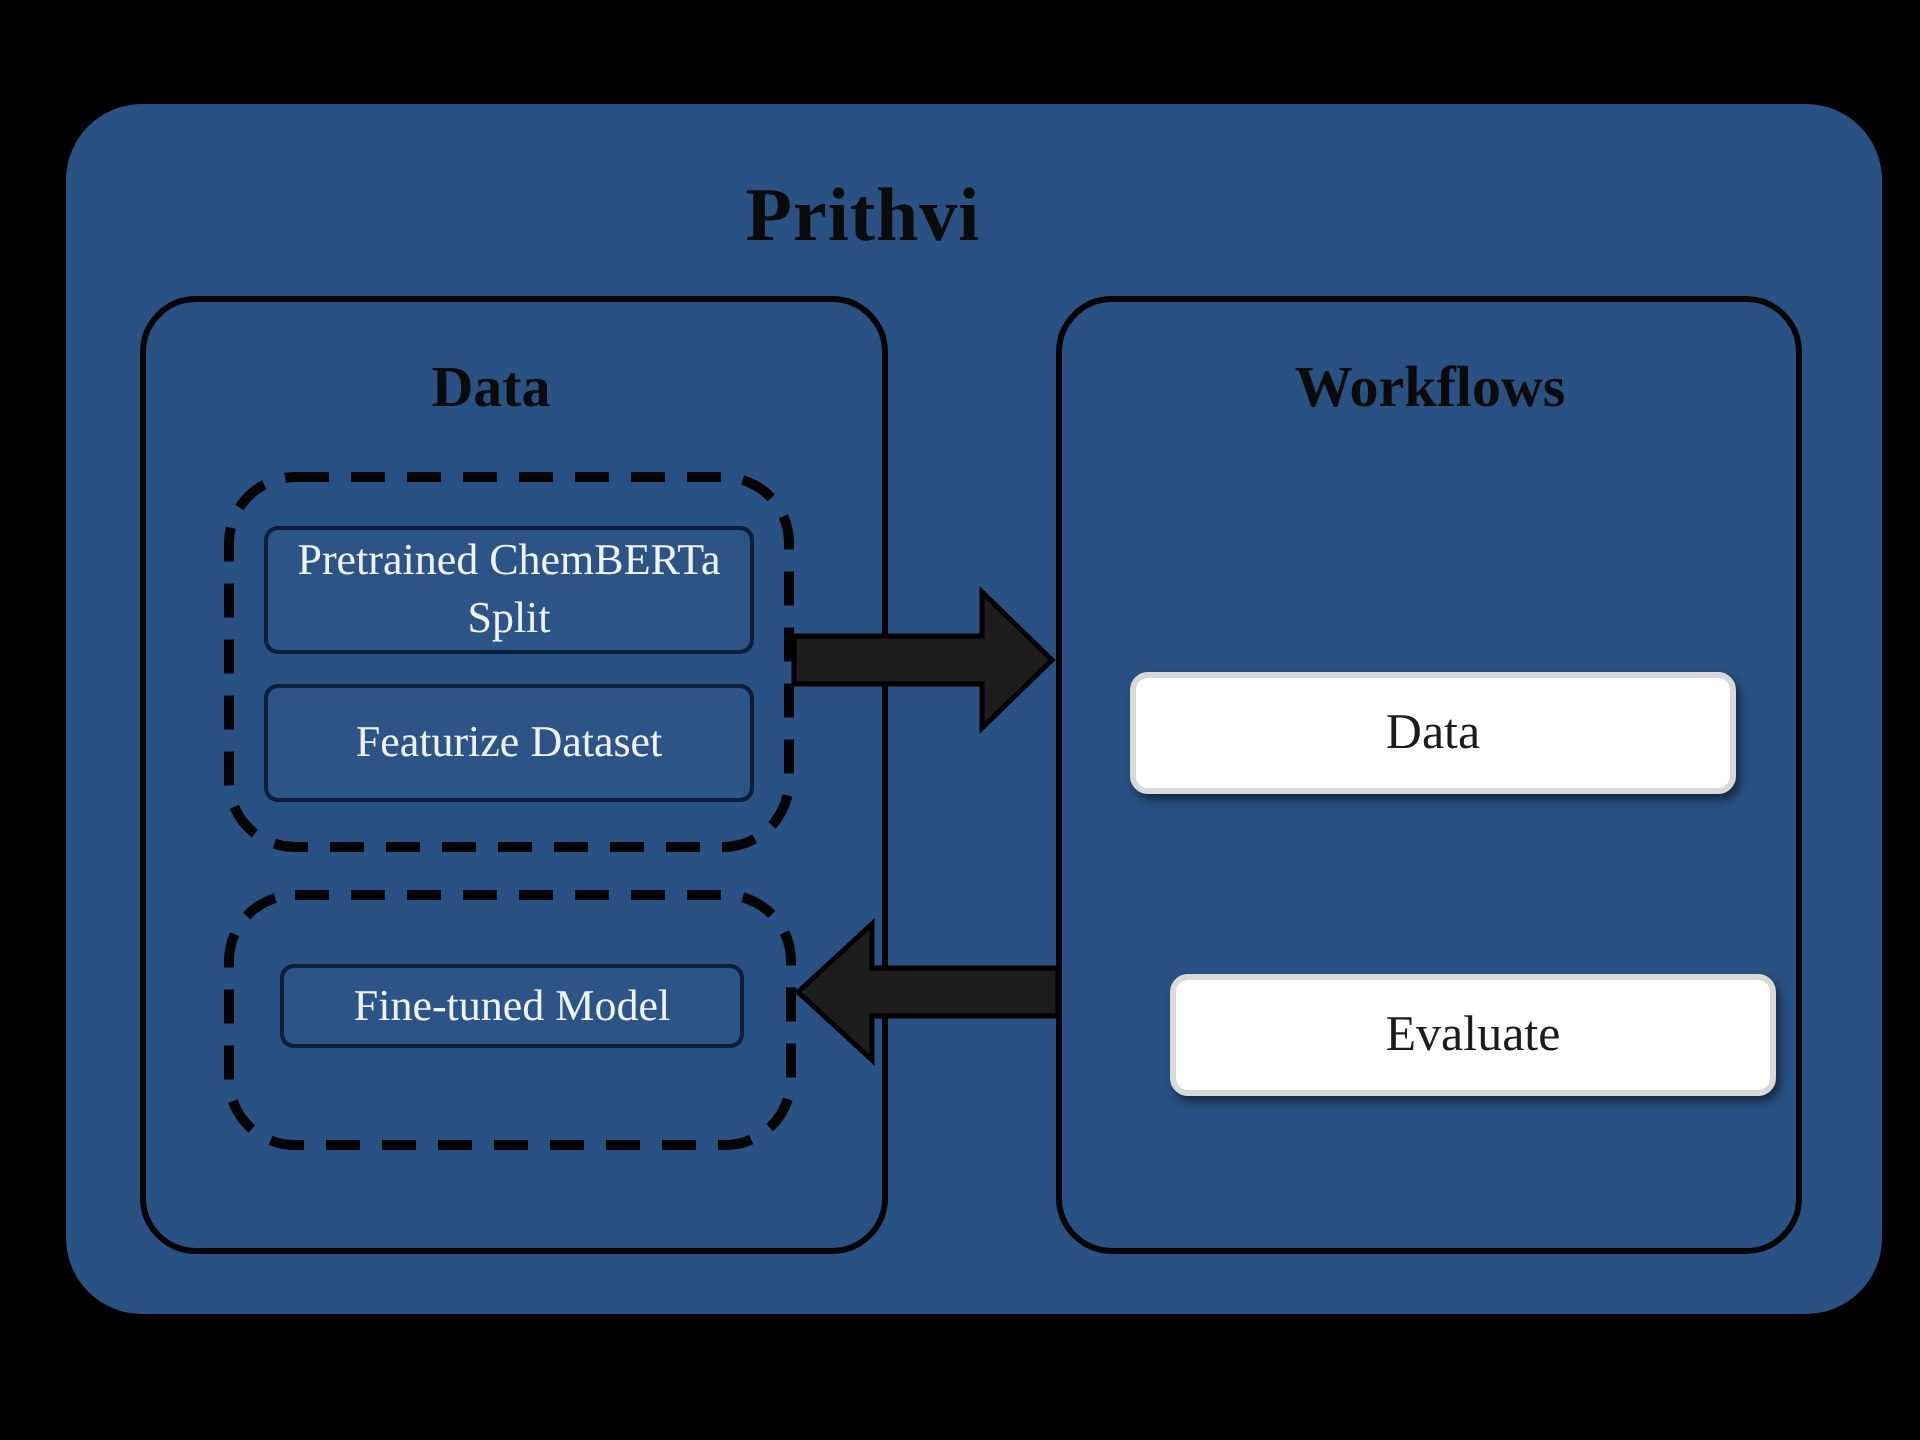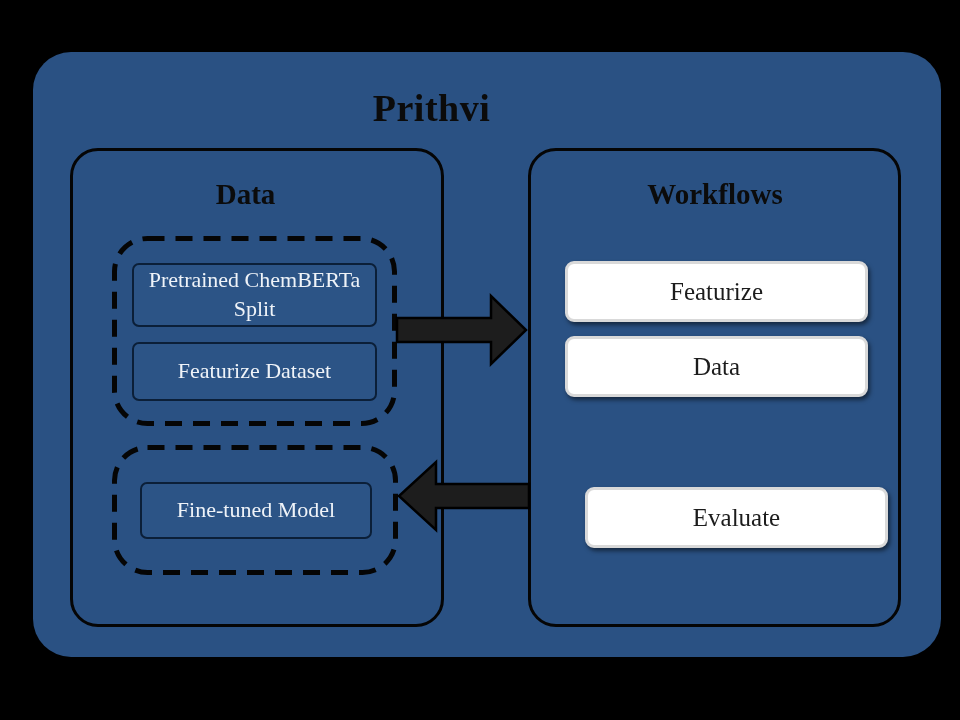--- a/index.html
+++ b/index.html
@@ -49,21 +49,21 @@
   .chip{
     position:absolute;z-index:4;
     background:var(--node-fill);
     border:2px solid var(--node-border);border-radius:7px;
     display:flex;align-items:center;justify-content:center;
     text-align:center;color:var(--node-text);font-size:22px;line-height:1.3;
     padding:0 10px;box-sizing:border-box;
   }
   .chip.pretrained{left:132px;top:263px;width:245px;height:64px;}
   .chip.featurized{left:132px;top:342px;width:245px;height:59px;}
-  .chip.finetuned{left:140px;top:482px;width:232px;height:57px;}
+  .chip.finetuned{left:140px;top:482px;width:232px;height:42px;}
   .wf-btn{
     position:absolute;left:565px;width:303px;height:61px;z-index:4;
     background:var(--btn-white);
     border:3px solid var(--btn-border);border-radius:9px;
     box-shadow:2px 3px 4px rgba(0,0,0,0.5);
     display:flex;align-items:center;justify-content:center;
     font-size:25px;color:#1C1C1C;box-sizing:border-box;
     cursor:default;
   }
   .wf-btn.b0{top:261px;}
@@ -97,23 +97,20 @@
   <div class="chip featurized">
     <span>Featurize Dataset</span>
   </div>
   <div class="chip finetuned">
     <span>Fine-tuned Model</span>
   </div>
 
   <div class="panel workflows"></div>
   <div class="panel-title workflows">Workflows</div>
 
-  <div class="wf-btn b0">
-    <span>Featurize</span>
-  </div>
   <div class="wf-btn b1">
     <span>Data</span>
   </div>
   <div class="wf-btn b3">
     <span>Evaluate</span>
   </div>
 
   <svg class="overlay" viewBox="0 0 960 720" xmlns="http://www.w3.org/2000/svg">
     <rect x="114.5" y="238.5" width="280" height="185" rx="33" fill="none" stroke="#050505" stroke-width="5" stroke-dasharray="17 11"></rect>
     <rect x="114.5" y="447.5" width="281" height="125" rx="33" fill="none" stroke="#050505" stroke-width="5" stroke-dasharray="17 11"></rect>

